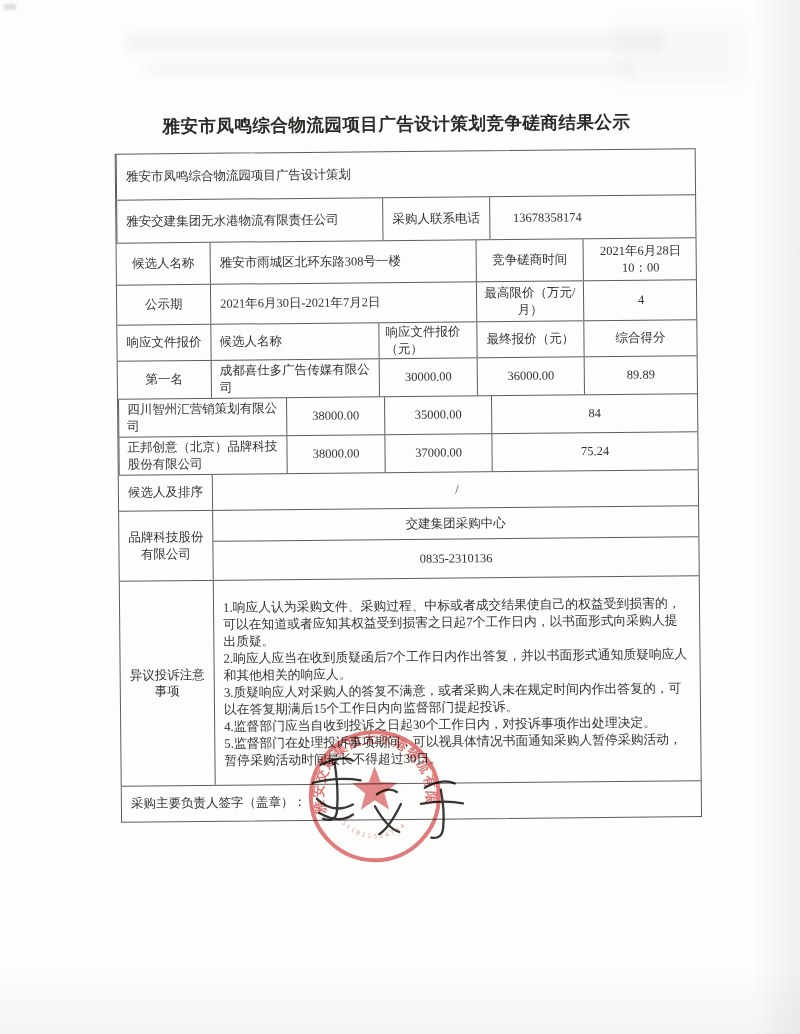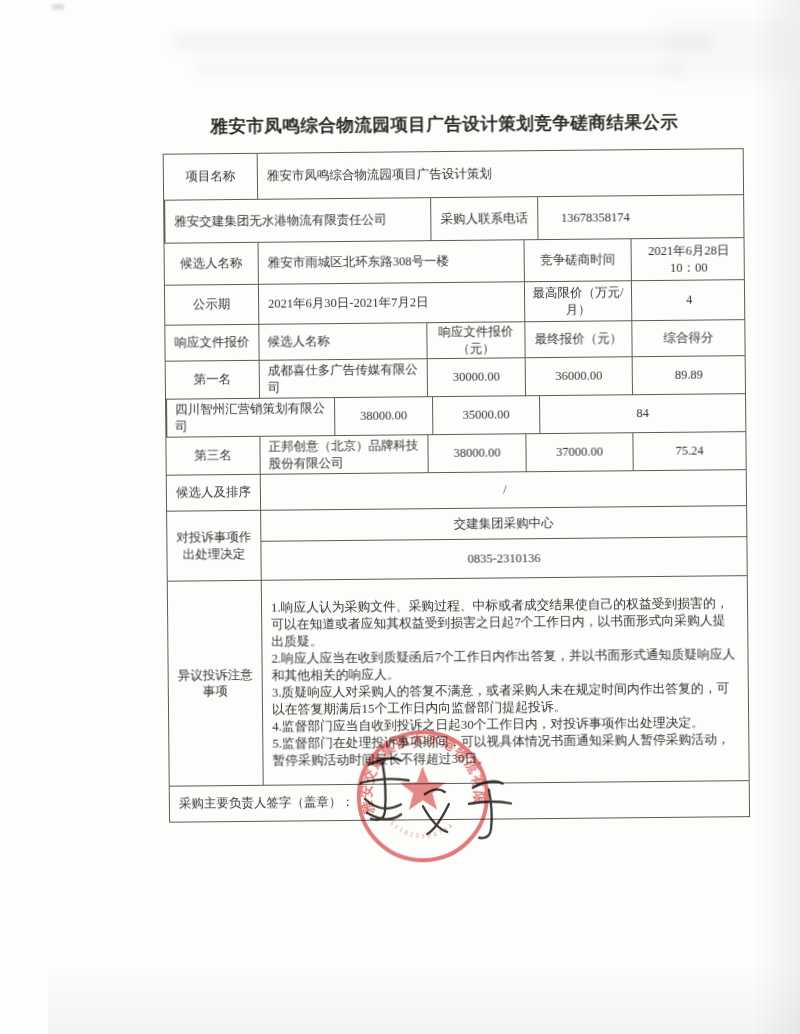--- a/index.html
+++ b/index.html
@@ -3,21 +3,21 @@
 <meta charset="utf-8">
 <style>
   html,body{margin:0;padding:0;}
   body{
     width:800px;height:1034px;overflow:hidden;
     background:#fdfdfc;
     font-family:"Liberation Serif","DejaVu Serif",serif;
     color:#33322f;
     position:relative;
   }
-  .page{position:absolute;inset:0;overflow:hidden;margin-left:48px;}
+  .page{position:absolute;inset:0;overflow:hidden;}
   
   .edge-right{position:absolute;top:0;right:0;width:48px;height:100%;
     background:linear-gradient(to right,rgba(0,0,0,0),rgba(0,0,0,0.055));}
   .edge-bottom{position:absolute;bottom:0;left:0;width:100%;height:70px;
     background:linear-gradient(to bottom,rgba(0,0,0,0),rgba(0,0,0,0.035));}
   .ghost{position:absolute;border-radius:6px;filter:blur(4px);}
   .g1{left:125px;top:32px;width:540px;height:20px;background:rgba(60,60,60,0.04);}
   .g2{left:145px;top:60px;width:490px;height:16px;background:rgba(60,60,60,0.033);}
   .g3{left:615px;top:20px;width:130px;height:62px;background:rgba(60,60,60,0.028);filter:blur(7px);}
   .speck{position:absolute;left:4px;top:4px;width:12px;height:6px;background:rgba(90,90,90,0.18);filter:blur(1px);}
@@ -33,21 +33,21 @@
   .t-row.first{border-top:none;}
   .cell{box-sizing:border-box;border-left:1px solid #5d5c58;
     display:flex;align-items:center;padding:2px 6px;line-height:1.3;}
   .cell.fc{border-left:none;}
   .lab{width:93px;flex:none;justify-content:center;text-align:center;padding:2px 8px;}
   .val{flex:1;justify-content:flex-start;padding-left:9px;}
   .lab2{width:107px;flex:none;justify-content:center;text-align:center;}
   .val2{width:115px;flex:none;justify-content:center;text-align:center;}
   .w-content{width:266px;flex:none;}
   .c-name{width:168px;flex:none;justify-content:flex-start;padding-left:8px;}
-  .c-doc{width:98px;flex:none;justify-content:center;text-align:center;}
+  .c-doc{width:98px;flex:none;justify-content:center;text-align:left;}
   .c-fin{width:107px;flex:none;justify-content:center;text-align:center;}
   .c-score{flex:1;justify-content:center;text-align:center;}
   .center{justify-content:center;text-align:center;}
 
   .h1{height:45px;} .h2{height:43px;} .h3{height:42px;} .h4{height:40px;}
   .hh{height:36px;} .hn{height:38px;} .ho{height:36px;} .hsig{height:36px;}
   .sup-block{height:70px;}
   .sup-stack{flex:1;display:flex;flex-direction:column;border-left:1px solid #5d5c58;box-sizing:border-box;}
   .sup-cell{flex:none;display:flex;align-items:center;justify-content:center;box-sizing:border-box;}
   .sup-top{height:30px;}
@@ -76,21 +76,20 @@
   <div class="ghost g3"></div>
   <div class="speck"></div>
 
   <div class="doc">
 
     <div class="title">雅安市凤鸣综合物流园项目广告设计策划竞争磋商结果公示</div>
 
     <div class="tbl">
 
       <div class="t-row first h1">
-        <div class="cell fc lab">项目名称</div>
         <div class="cell val">雅安市凤鸣综合物流园项目广告设计策划</div>
       </div>
 
       <div class="t-row h2">
         <div class="cell val w-content">雅安交建集团无水港物流有限责任公司</div>
         <div class="cell lab2">采购人联系电话</div>
         <div class="cell val2">13678358174</div>
       </div>
 
       <div class="t-row h3">
@@ -124,34 +123,33 @@
       </div>
 
       <div class="t-row hn">
         <div class="cell c-name">四川智州汇营销策划有限公司</div>
         <div class="cell c-doc">38000.00</div>
         <div class="cell c-fin">35000.00</div>
         <div class="cell c-score">84</div>
       </div>
 
       <div class="t-row hn">
-        <div class="cell fc lab">第三名</div>
         <div class="cell c-name">正邦创意（北京）品牌科技股份有限公司</div>
         <div class="cell c-doc">38000.00</div>
         <div class="cell c-fin">37000.00</div>
         <div class="cell c-score">75.24</div>
       </div>
 
       <div class="t-row ho">
         <div class="cell fc lab">候选人及排序</div>
         <div class="cell val center" style="justify-content:center;">/</div>
       </div>
 
       <div class="t-row sup-block">
-        <div class="cell fc lab">对投诉事项作出处理决定</div>
+        <div class="cell fc lab">品牌科技股份有限公司</div>
         <div class="sup-stack">
           <div class="sup-cell sup-top">交建集团采购中心</div>
           <div class="sup-cell sup-bot">0835-2310136</div>
         </div>
       </div>
 
       <div class="t-row obj-row">
         <div class="cell fc lab">异议投诉注意事项</div>
         <div class="obj-cell">
           <p>1.响应人认为采购文件、采购过程、中标或者成交结果使自己的权益受到损害的，可以在知道或者应知其权益受到损害之日起7个工作日内，以书面形式向采购人提出质疑。</p>

